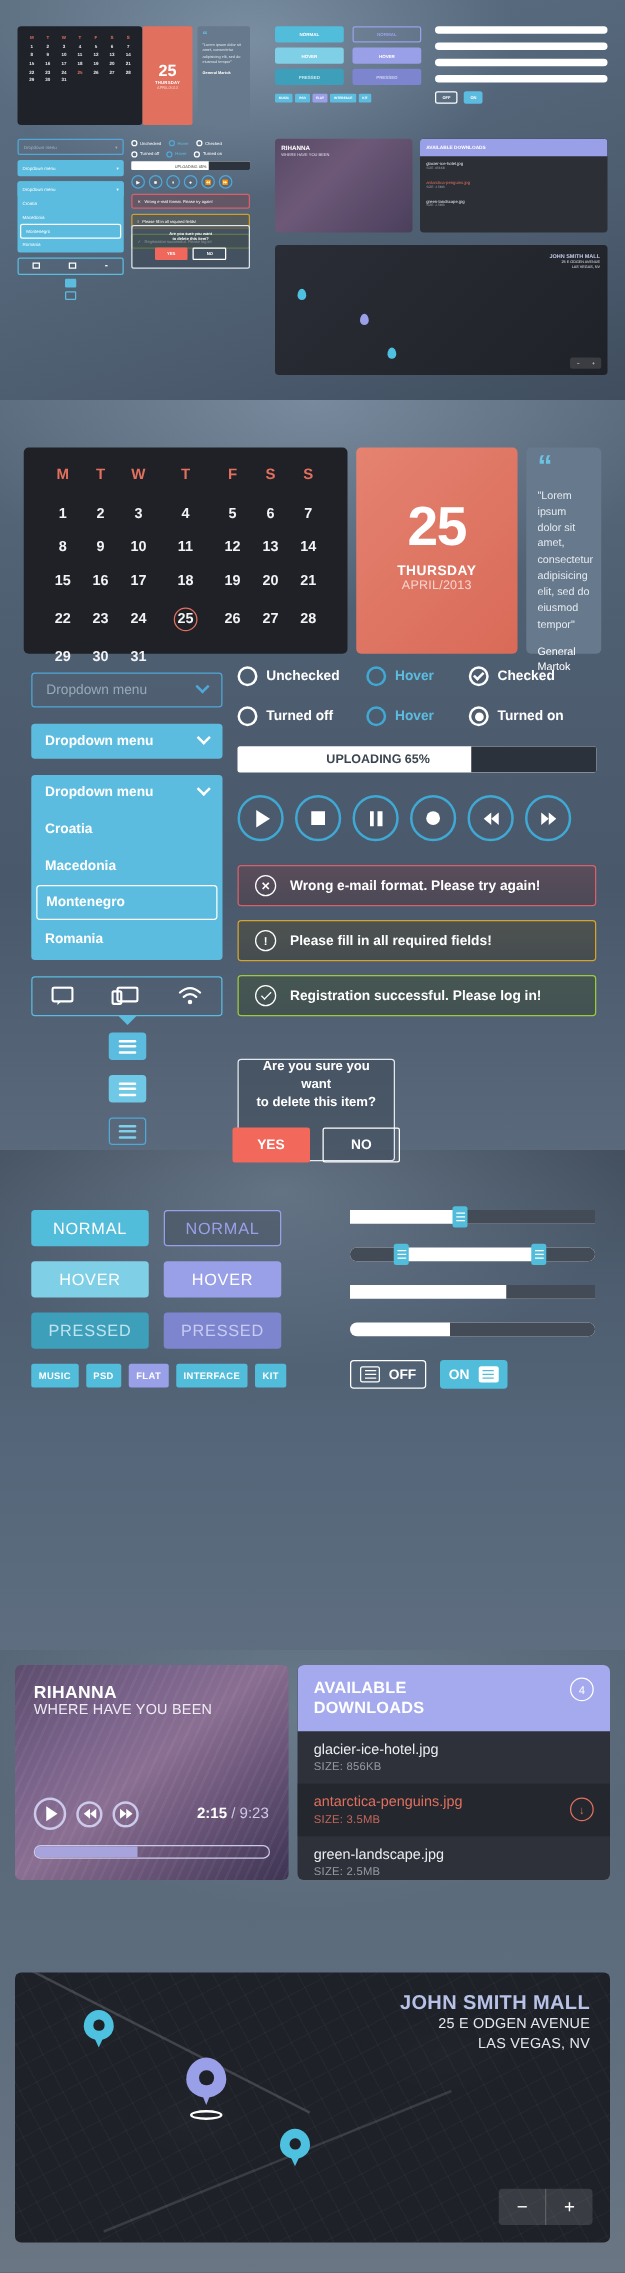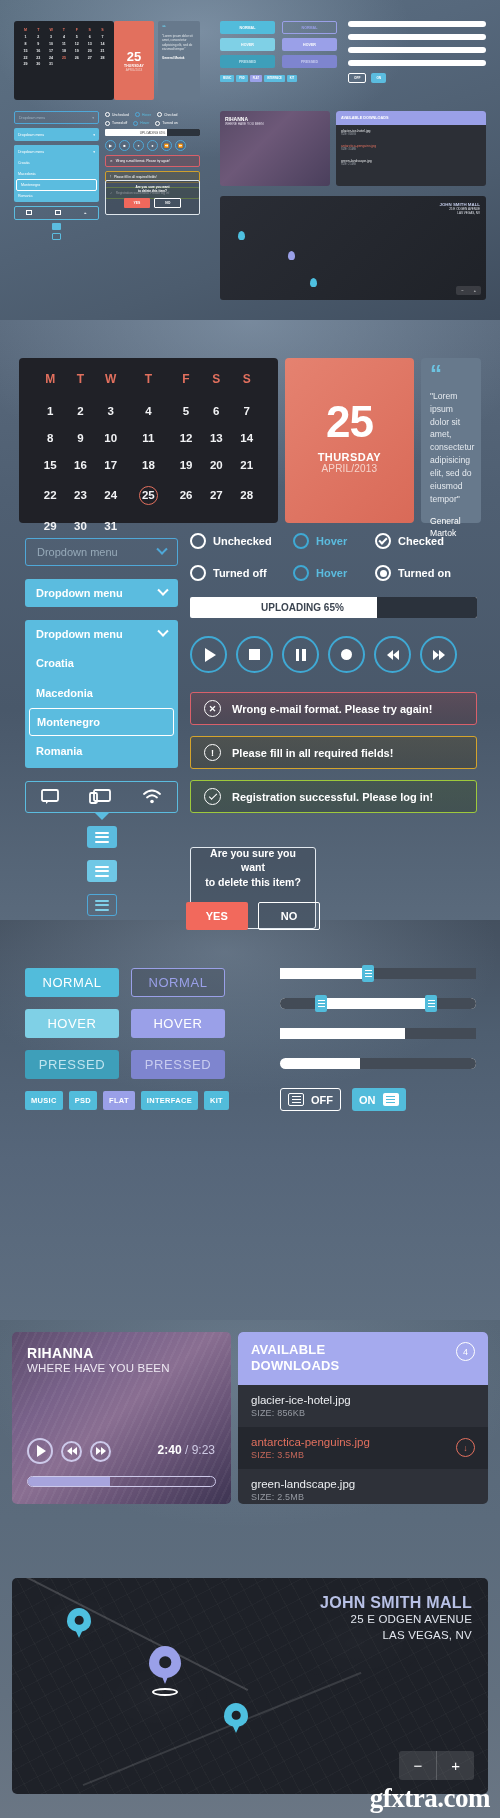--- a/index.html
+++ b/index.html
@@ -884,21 +884,21 @@
         </span>
       </span>
       <span class="pb sm">
         <span style="display:flex">
           <i style="width:0;height:0;border-left:5px solid #fff;border-top:4px solid transparent;border-bottom:4px solid transparent;display:block"></i>
           <i style="width:0;height:0;border-left:5px solid #fff;border-top:4px solid transparent;border-bottom:4px solid transparent;display:block"></i>
         </span>
       </span>
     </div>
     <div class="time">
-      <b>2:40</b>
+      <b>2:15</b>
       <span>/</span>
       <span>9:23</span>
     </div>
     <div class="track">
       <div class="f" style="width:44%"></div>
     </div>
   </div>
 
   <div class="dls">
     <div class="hd">
@@ -954,15 +954,14 @@
       <div class="head"></div>
         <div class="tail"></div>
     </div>
 
     <div class="zoomctl">
       <span>−</span>
       <span>+</span>
     </div>
   </div>
 
-  <div class="wm">gfxtra.com</div>
 
 </div>
 
 </body></html>

